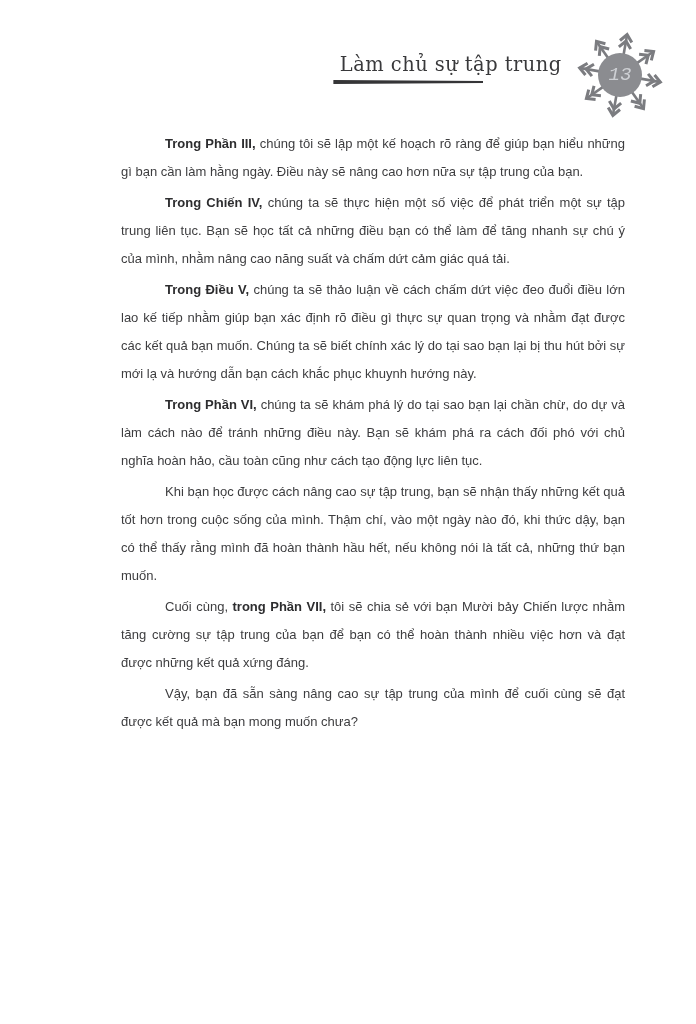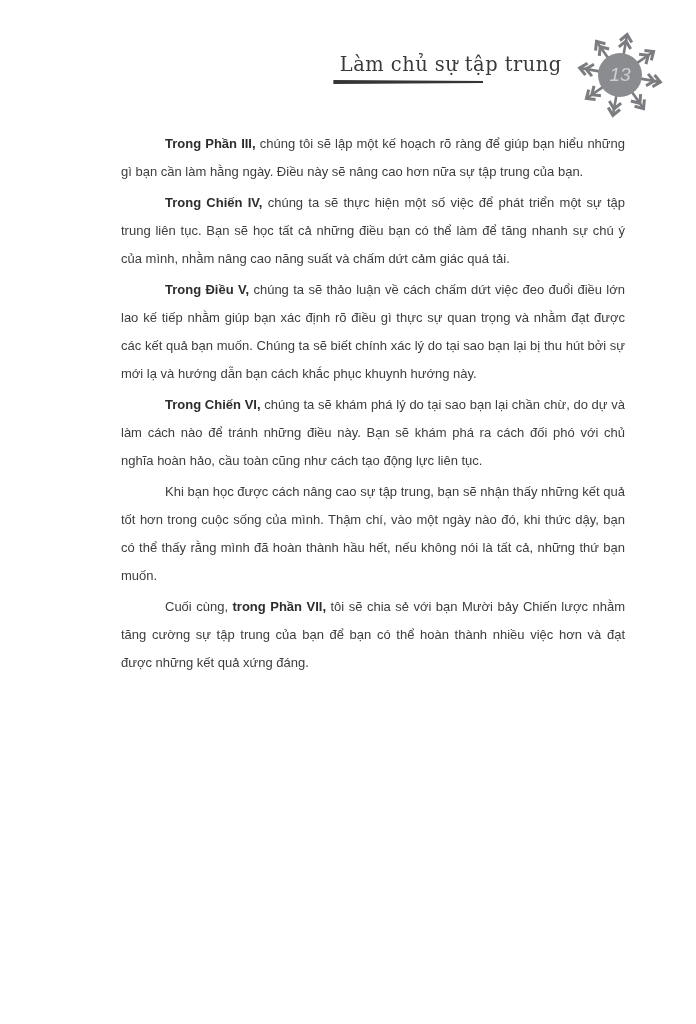--- a/index.html
+++ b/index.html
@@ -45,21 +45,21 @@
     width: 96px;
     height: 96px;
   }
   .badge svg { position: absolute; inset: 0; }
   .badge-number {
     position: absolute;
     inset: 0;
     display: flex;
     align-items: center;
     justify-content: center;
-    font-family: Liberation Sans, sans-serif;
+    font-family: Liberation Mono, monospace;
     font-style: italic;
     font-size: 19px;
     color: #ced0d4;
     pointer-events: none;
   }
 
   
   .content {
     position: absolute;
     top: 130px;
@@ -106,18 +106,19 @@
       <use href="#arrow" transform="rotate(325 48 48)"></use>
       <circle cx="48" cy="48" r="22" fill="#8b8c90"></circle>
     </svg>
     <span class="badge-number">13</span>
   </div>
 
   <div class="content">
     <p><span></span><span class="lead">Trong Phần III,</span><span> chúng tôi sẽ lập một kế hoạch rõ ràng để giúp bạn hiểu những gì bạn cần làm hằng ngày. Điều này sẽ nâng cao hơn nữa sự tập trung của bạn.</span></p>
     <p><span></span><span class="lead">Trong Chiến IV,</span><span> chúng ta sẽ thực hiện một số việc để phát triển một sự tập trung liên tục. Bạn sẽ học tất cả những điều bạn có thể làm để tăng nhanh sự chú ý của mình, nhằm nâng cao năng suất và chấm dứt cảm giác quá tải.</span></p>
     <p><span></span><span class="lead">Trong Điều V,</span><span> chúng ta sẽ thảo luận về cách chấm dứt việc đeo đuổi điều lớn lao kế tiếp nhằm giúp bạn xác định rõ điều gì thực sự quan trọng và nhằm đạt được các kết quả bạn muốn. Chúng ta sẽ biết chính xác lý do tại sao bạn lại bị thu hút bởi sự mới lạ và hướng dẫn bạn cách khắc phục khuynh hướng này.</span></p>
-    <p><span></span><span class="lead">Trong Chiến VI,</span><span> chúng ta sẽ khám phá lý do tại sao bạn lại chần chừ, do dự và làm cách nào để tránh những điều này. Bạn sẽ khám phá ra cách đối phó với chủ nghĩa hoàn hảo, cầu toàn cũng như cách tạo động lực liên tục.</span></p>
+    <p><span></span><span class="lead">Trong Phần VI,</span><span> chúng ta sẽ khám phá lý do tại sao bạn lại chần chừ, do dự và làm cách nào để tránh những điều này. Bạn sẽ khám phá ra cách đối phó với chủ nghĩa hoàn hảo, cầu toàn cũng như cách tạo động lực liên tục.</span></p>
     <p><span></span><span class="lead"></span><span>Khi bạn học được cách nâng cao sự tập trung, bạn sẽ nhận thấy những kết quả tốt hơn trong cuộc sống của mình. Thậm chí, vào một ngày nào đó, khi thức dậy, bạn có thể thấy rằng mình đã hoàn thành hầu hết, nếu không nói là tất cả, những thứ bạn muốn.</span></p>
     <p><span>Cuối cùng, </span><span class="lead">trong Phần VII,</span><span> tôi sẽ chia sẻ với bạn Mười bảy Chiến lược nhằm tăng cường sự tập trung của bạn để bạn có thể hoàn thành nhiều việc hơn và đạt được những kết quả xứng đáng.</span></p>
+    <p><span></span><span class="lead"></span><span>Vậy, bạn đã sẵn sàng nâng cao sự tập trung của mình để cuối cùng sẽ đạt được kết quả mà bạn mong muốn chưa?</span></p>
   </div>
 
 </div>
 
 </body></html>

